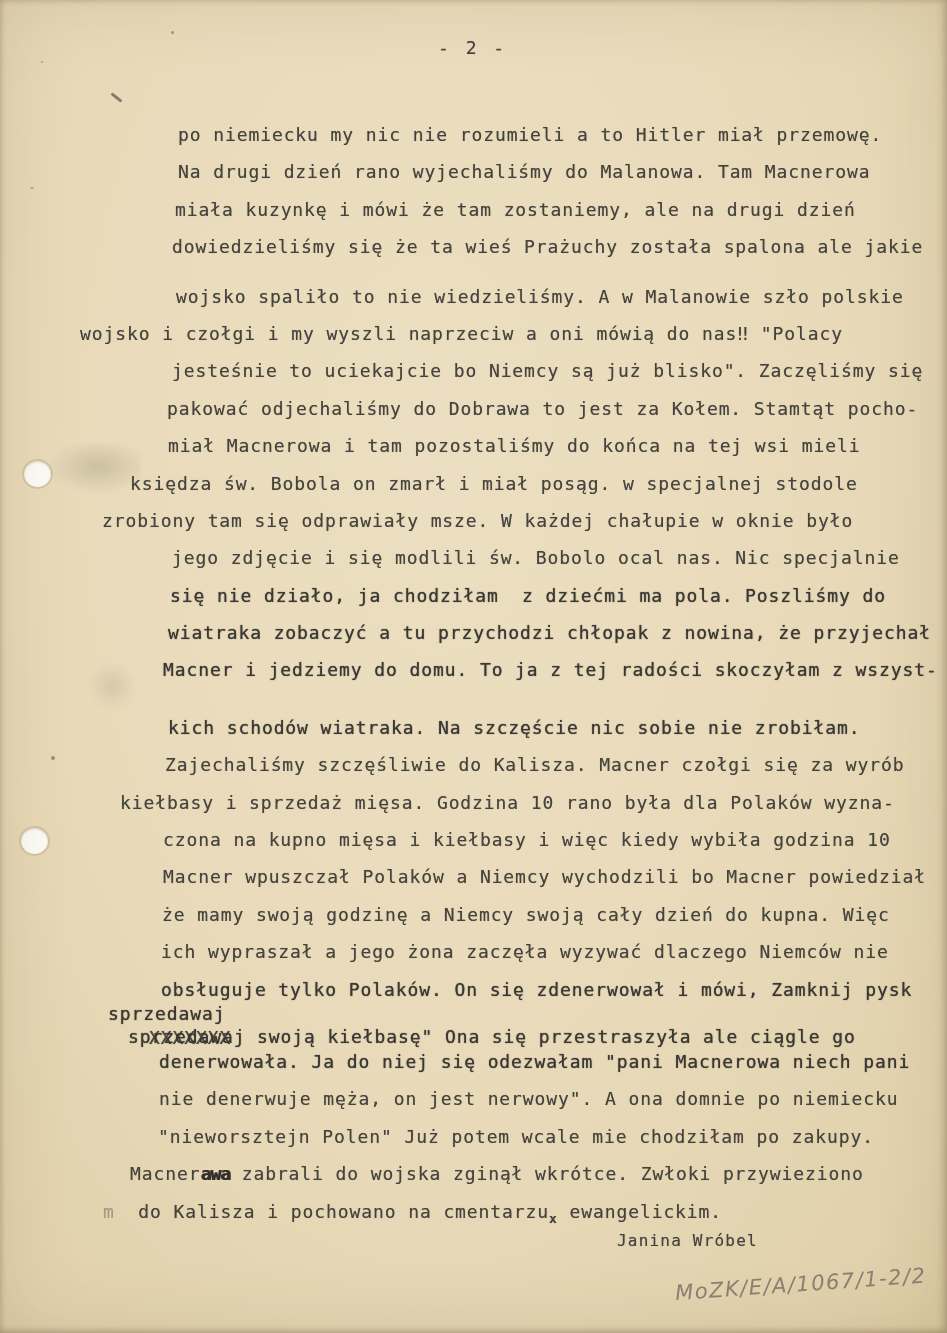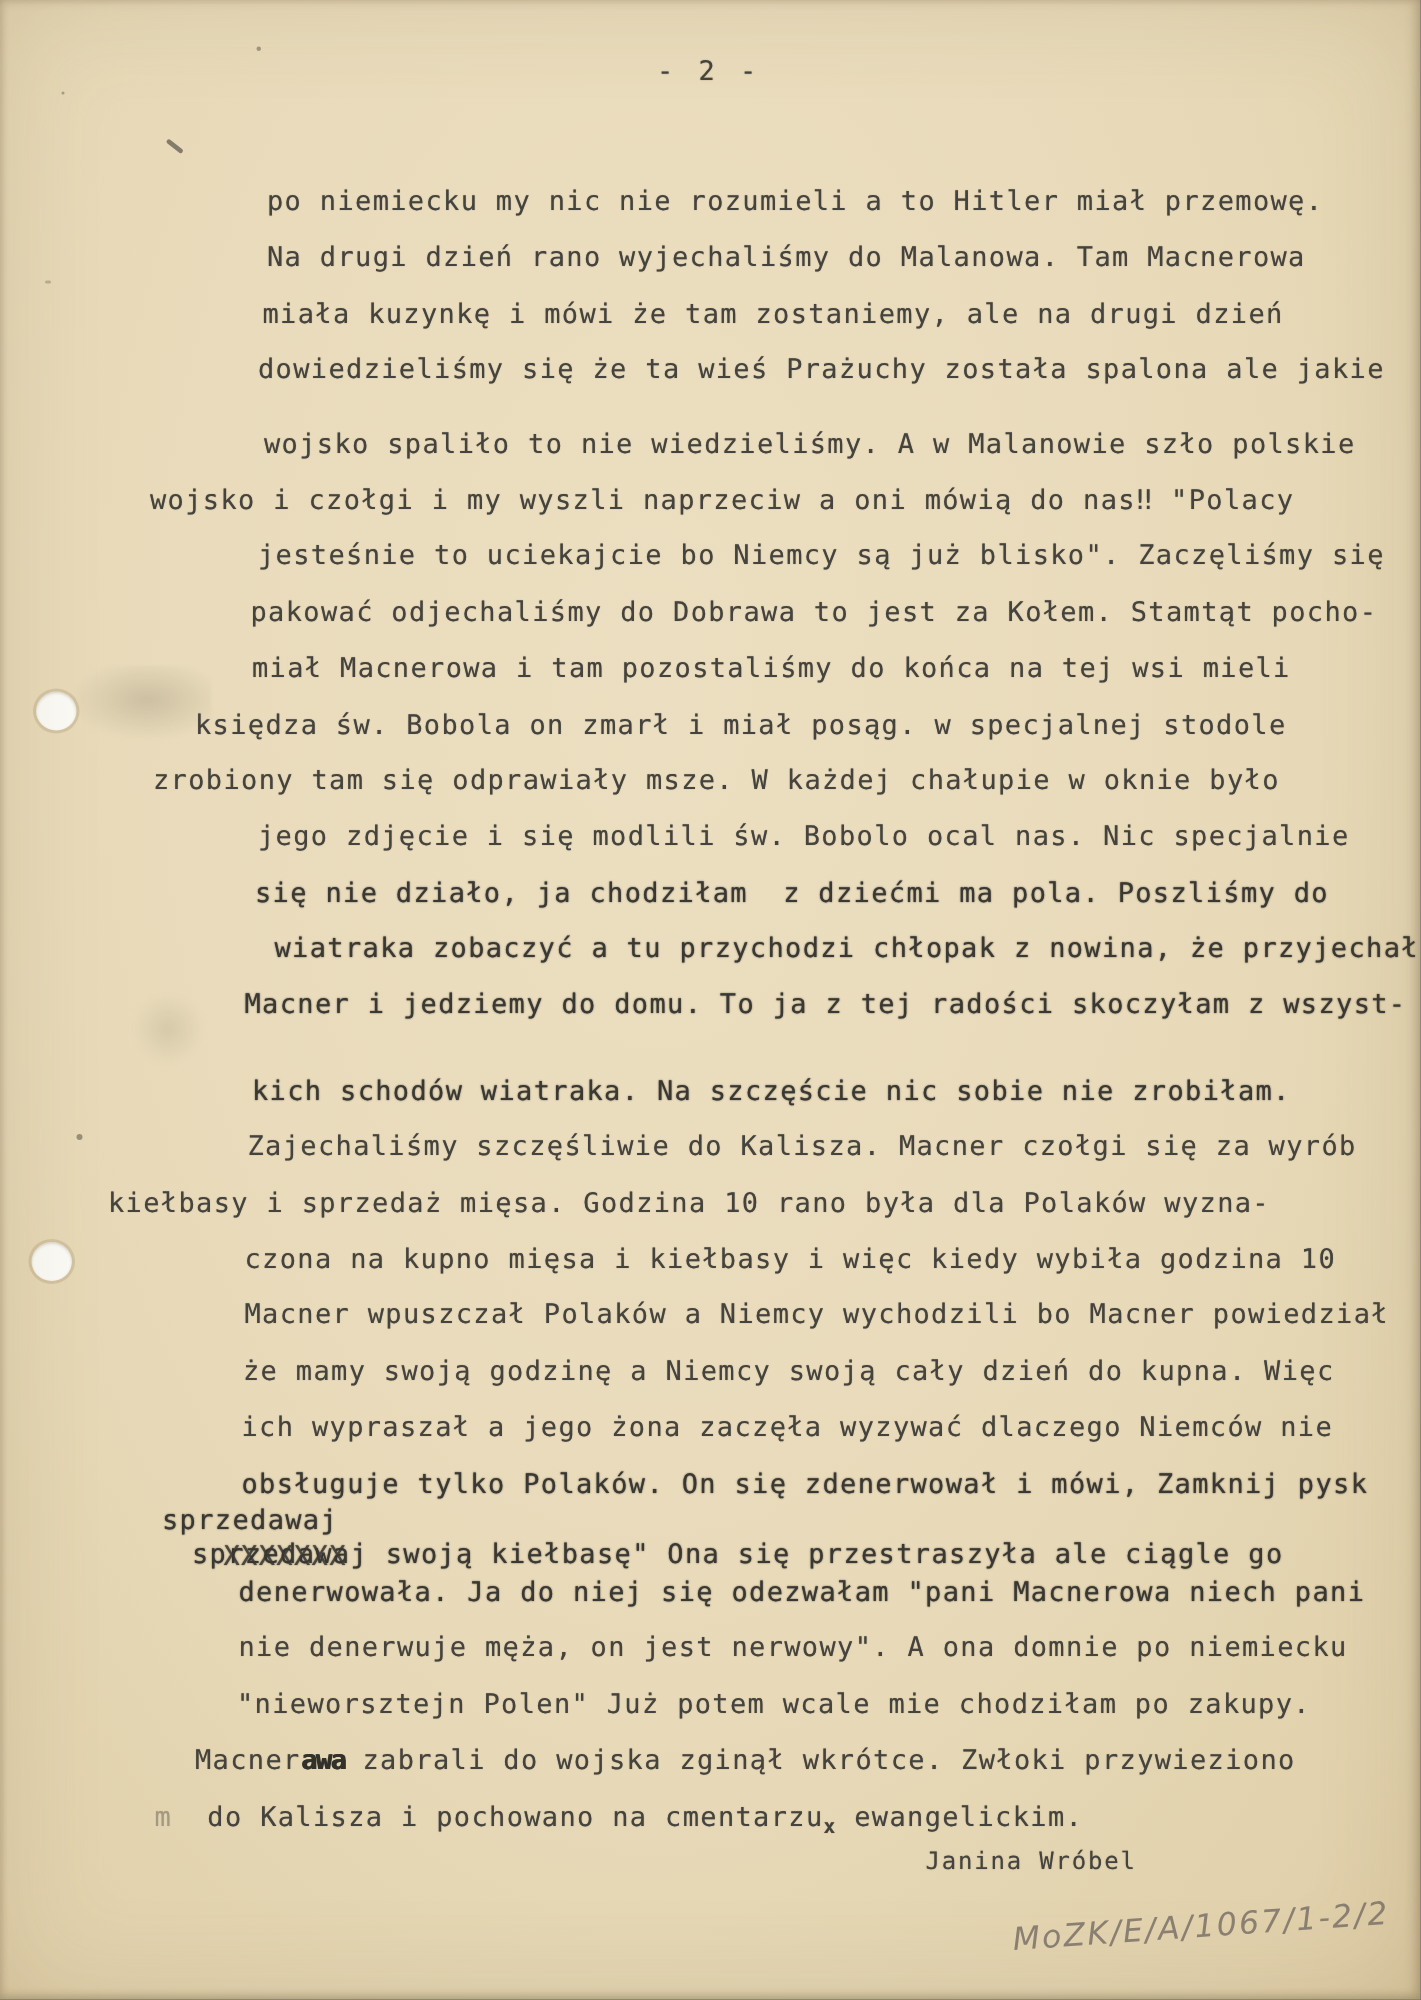--- a/index.html
+++ b/index.html
@@ -51,33 +51,33 @@
 <div class="page">
 
   <div class="pagenum">- 2 -</div>
 
   <div class="text">
       <div class="tline" style="padding-left: 178px;">po niemiecku my nic nie rozumieli a to Hitler miał przemowę.</div>
       <div class="tline" style="padding-left: 178px;">Na drugi dzień rano wyjechaliśmy do Malanowa. Tam Macnerowa</div>
       <div class="tline" style="padding-left: 175px;">miała kuzynkę i mówi że tam zostaniemy, ale na drugi dzień</div>
       <div class="tline" style="padding-left: 172px;">dowiedzieliśmy się że ta wieś Prażuchy została spalona ale jakie</div>
       <div class="tline" style="padding-left: 176px; margin-top: 12px;">wojsko spaliło to nie wiedzieliśmy. A w Malanowie szło polskie</div>
-      <div class="tline" style="padding-left: 100px;">wojsko i czołgi i my wyszli naprzeciw a oni mówią do nas‼ "Polacy</div>
+      <div class="tline" style="padding-left: 80px;">wojsko i czołgi i my wyszli naprzeciw a oni mówią do nas‼ "Polacy</div>
       <div class="tline" style="padding-left: 172px;">jesteśnie to uciekajcie bo Niemcy są już blisko". Zaczęliśmy się</div>
       <div class="tline" style="padding-left: 167px;">pakować odjechaliśmy do Dobrawa to jest za Kołem. Stamtąt pocho-</div>
       <div class="tline" style="padding-left: 168px;">miał Macnerowa i tam pozostaliśmy do końca na tej wsi mieli</div>
       <div class="tline" style="padding-left: 130px;">księdza św. Bobola on zmarł i miał posąg. w specjalnej stodole</div>
       <div class="tline" style="padding-left: 102px;">zrobiony tam się odprawiały msze. W każdej chałupie w oknie było</div>
       <div class="tline" style="padding-left: 172px;">jego zdjęcie i się modlili św. Bobolo ocal nas. Nic specjalnie</div>
       <div class="tline d" style="padding-left: 170px;">się nie działo, ja chodziłam  z dziećmi ma pola. Poszliśmy do</div>
-      <div class="tline d" style="padding-left: 168px; margin-left: 15px;">wiatraka zobaczyć a tu przychodzi chłopak z nowina, że przyjechał</div>
+      <div class="tline d" style="padding-left: 168px;">wiatraka zobaczyć a tu przychodzi chłopak z nowina, że przyjechał</div>
       <div class="tline d" style="padding-left: 163px;">Macner i jedziemy do domu. To ja z tej radości skoczyłam z wszyst-</div>
       <div class="tline d" style="padding-left: 168px; margin-top: 20px;">kich schodów wiatraka. Na szczęście nic sobie nie zrobiłam.</div>
       <div class="tline" style="padding-left: 165px;">Zajechaliśmy szczęśliwie do Kalisza. Macner czołgi się za wyrób</div>
-      <div class="tline" style="padding-left: 72px;">kiełbasy i sprzedaż mięsa. Godzina 10 rano była dla Polaków wyzna-</div>
+      <div class="tline" style="padding-left: 72px; margin-left: 48px;">kiełbasy i sprzedaż mięsa. Godzina 10 rano była dla Polaków wyzna-</div>
       <div class="tline" style="padding-left: 163px;">czona na kupno mięsa i kiełbasy i więc kiedy wybiła godzina 10</div>
       <div class="tline" style="padding-left: 163px;">Macner wpuszczał Polaków a Niemcy wychodzili bo Macner powiedział</div>
       <div class="tline" style="padding-left: 162px;">że mamy swoją godzinę a Niemcy swoją cały dzień do kupna. Więc</div>
       <div class="tline" style="padding-left: 161px;">ich wypraszał a jego żona zaczęła wyzywać dlaczego Niemców nie</div>
       <div class="tline d" style="padding-left: 161px;">obsługuje tylko Polaków. On się zdenerwował i mówi, Zamknij pysk</div>
       <div class="tline insert d" style="padding-left: 108px;">sprzedawaj</div>
       <div class="tline squeezed d" style="padding-left: 128px;"><span class="xstruck"><span>sprzedawaj</span><span class="xs">XXXXXXX</span></span><span class="seg-t"> swoją kiełbasę" Ona się przestraszyła ale ciągle go</span></div>
       <div class="tline d" style="padding-left: 159px;">denerwowała. Ja do niej się odezwałam "pani Macnerowa niech pani</div>
       <div class="tline" style="padding-left: 159px;">nie denerwuje męża, on jest nerwowy". A ona domnie po niemiecku</div>
       <div class="tline" style="padding-left: 158px;">"nieworsztejn Polen" Już potem wcale mie chodziłam po zakupy.</div>

